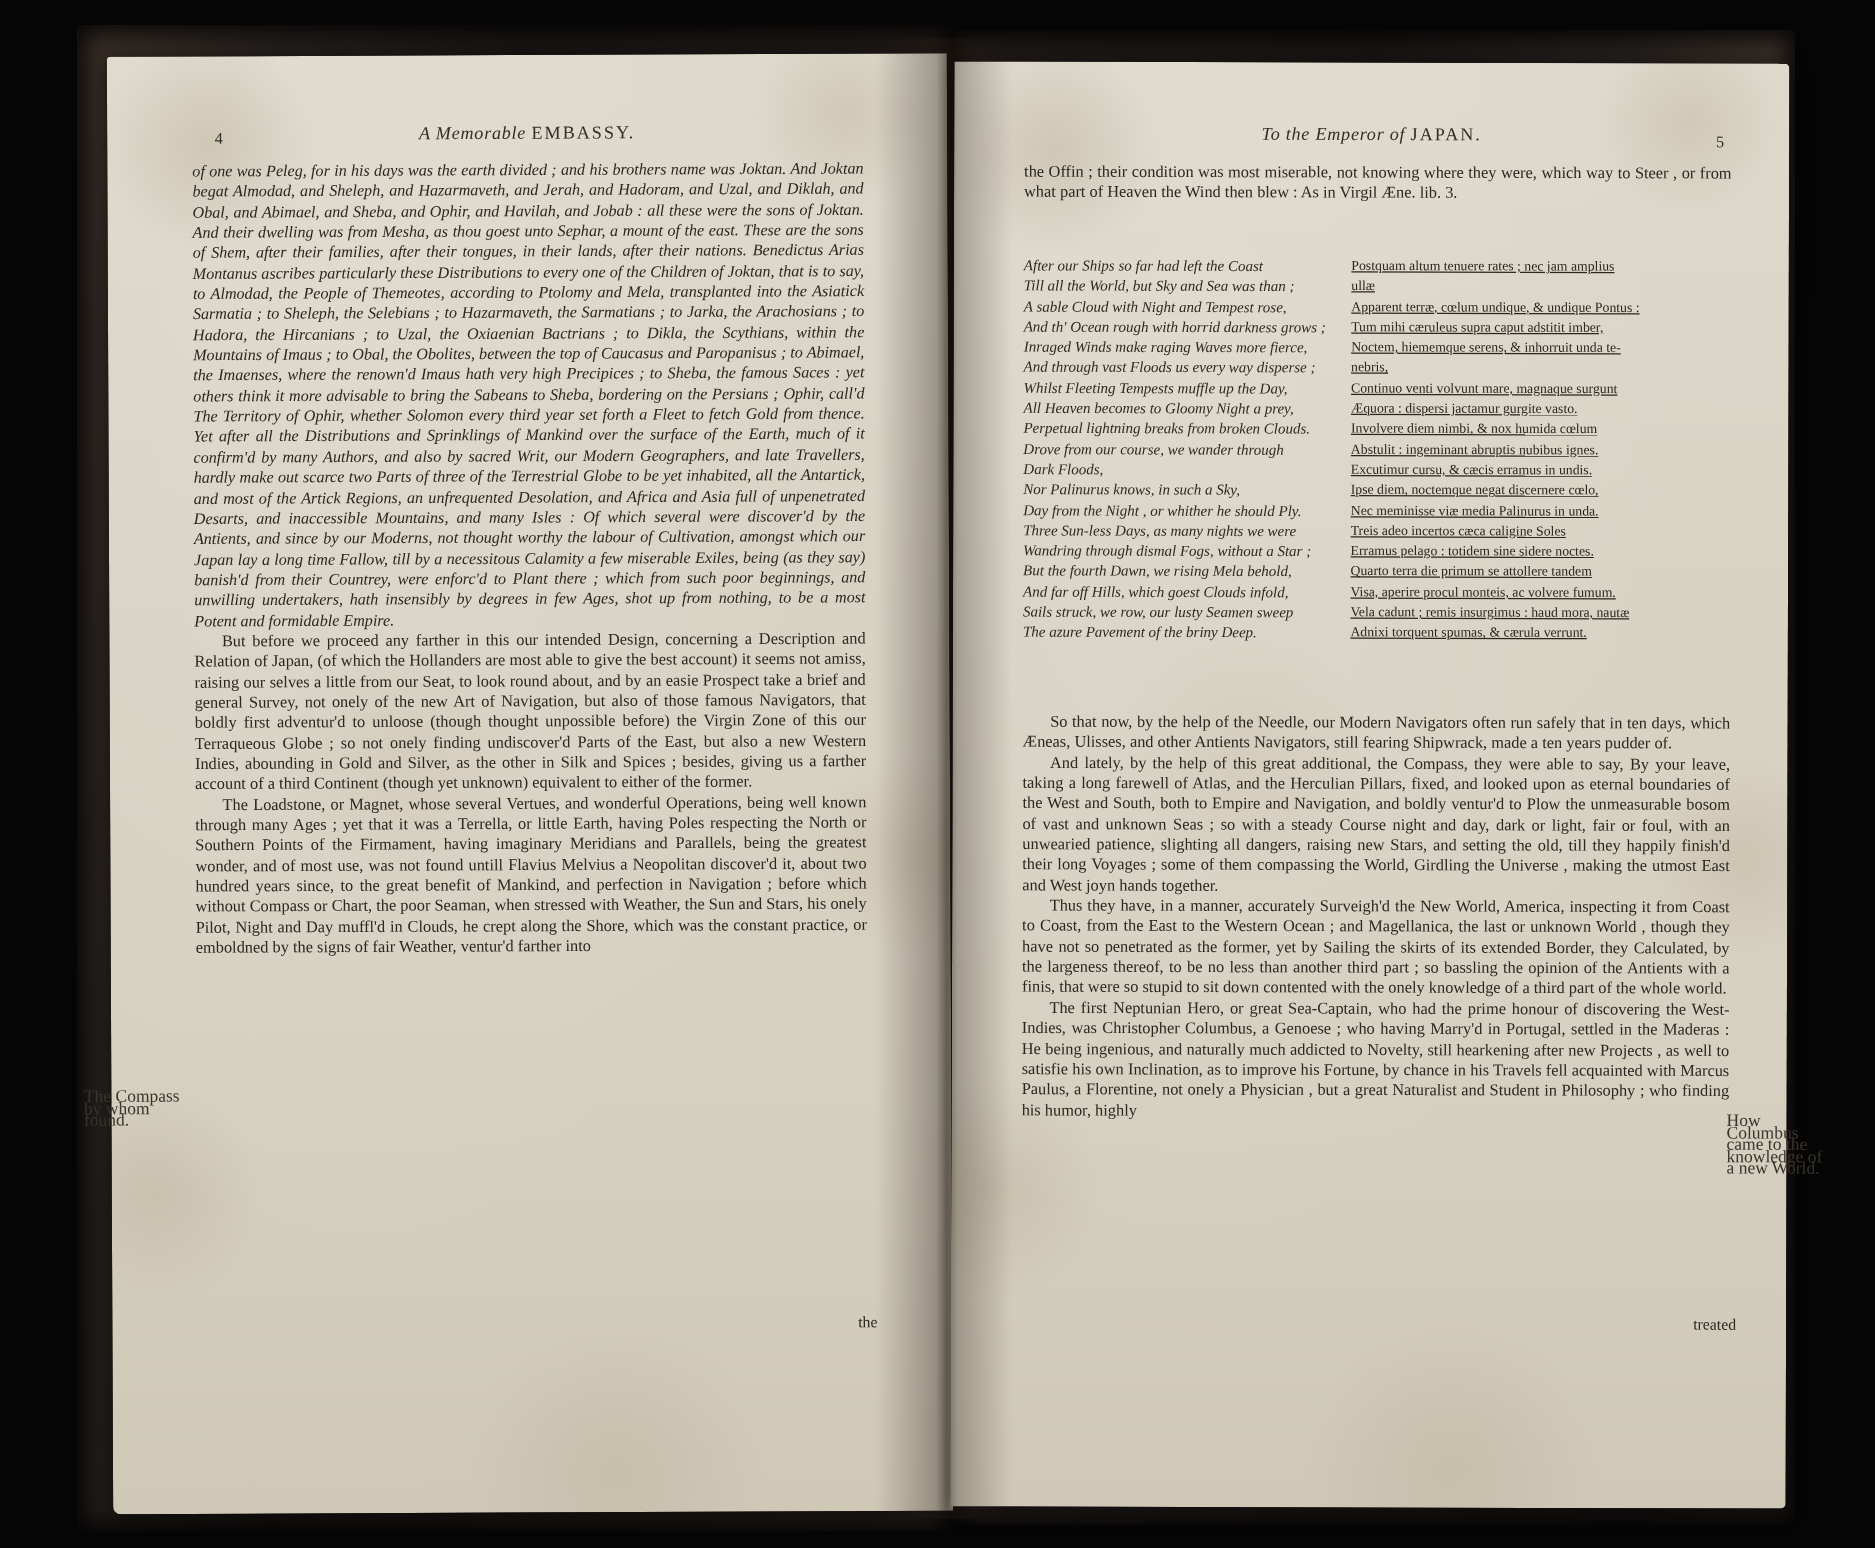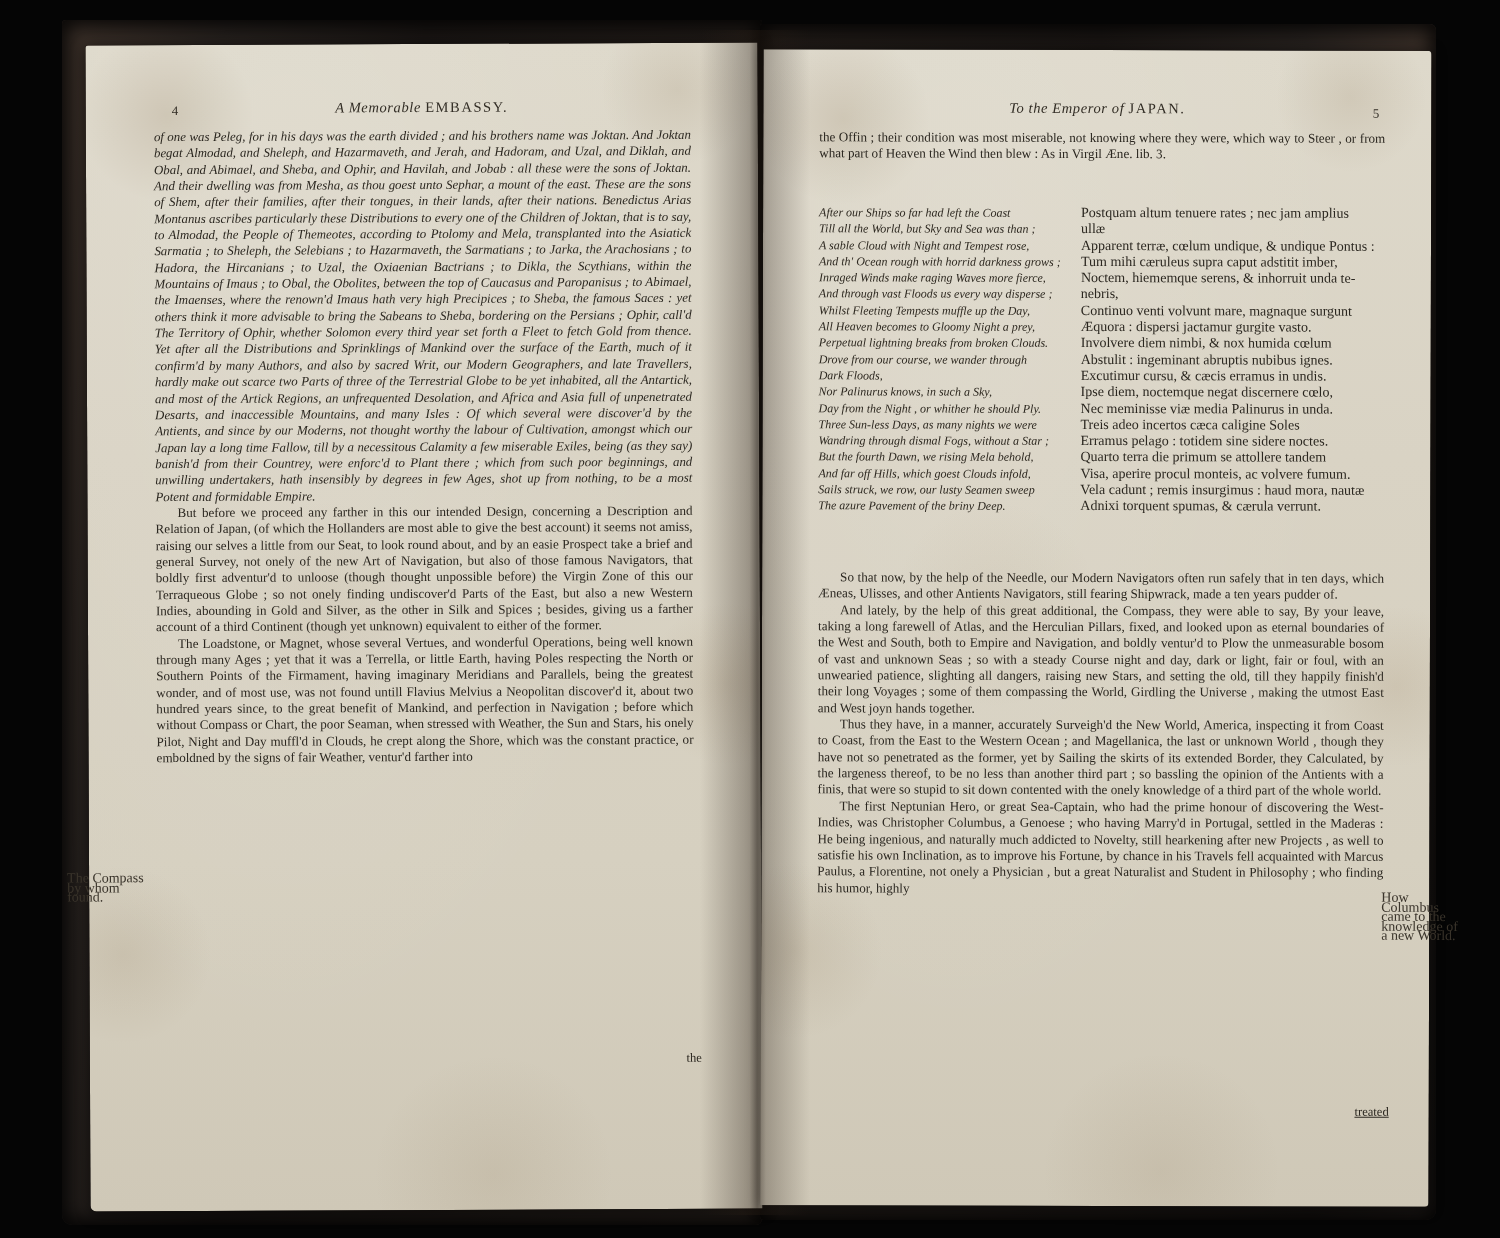--- a/index.html
+++ b/index.html
@@ -132,23 +132,24 @@
   }
   .verse-col-en {
     width: 236px;
     font-style: italic;
     font-size: 12px;
     line-height: 16.3px;
     color: #2e2921;
   }
   .verse-col-la {
     width: 318px;
-    font-size: 14px;
+    font-size: 11px;
     line-height: 16.3px;
     color: #2b2720;
+    text-decoration: underline;
   }
   .verse-line { white-space: nowrap; }
   .verse-col-la .verse-line { white-space: normal; }
 
   .catchword {
     position: absolute;
     right: 0;
     font-size: 12.6px;
     color: #2b2720;
   }
@@ -239,17 +240,17 @@
 
     <div class="text-block" style="left:56px; top:520px; width:566px;">
       <p class="para">So that now, by the help of the Needle, our Modern Navigators often run safely that in ten days, which Æneas, Ulisses, and other Antients Navigators, still fearing Shipwrack, made a ten years pudder of.</p>
       <p class="para">And lately, by the help of this great additional, the Compass, they were able to say, By your leave, taking a long farewell of Atlas, and the Herculian Pillars, fixed, and looked upon as eternal boundaries of the West and South, both to Empire and Navigation, and boldly ventur'd to Plow the unmeasurable bosom of vast and unknown Seas ; so with a steady Course night and day, dark or light, fair or foul, with an unwearied patience, slighting all dangers, raising new Stars, and setting the old, till they happily finish'd their long Voyages ; some of them compassing the World, Girdling the Universe , making the utmost East and West joyn hands together.</p>
       <p class="para">Thus they have, in a manner, accurately Surveigh'd the New World, America, inspecting it from Coast to Coast, from the East to the Western Ocean ; and Magellanica, the last or unknown World , though they have not so penetrated as the former, yet by Sailing the skirts of its extended Border, they Calculated, by the largeness thereof, to be no less than another third part ; so bassling the opinion of the Antients with a finis, that were so stupid to sit down contented with the onely knowledge of a third part of the whole world.</p>
       <p class="para">The first Neptunian Hero, or great Sea-Captain, who had the prime honour of discovering the West-Indies, was Christopher Columbus, a Genoese ; who having Marry'd in Portugal, settled in the Maderas : He being ingenious, and naturally much addicted to Novelty, still hearkening after new Projects , as well to satisfie his own Inclination, as to improve his Fortune, by chance in his Travels fell acquainted with Marcus Paulus, a Florentine, not onely a Physician , but a great Naturalist and Student in Philosophy ; who finding his humor, highly</p>
     </div>
 
     <div class="marginal" style="right:-38px; top:842px;">How Columbus came to the knowledge of a new World.</div>
 
-    <div class="catchword" style="top:1054px; right:40px;text-decoration:underline;">treated</div>
+    <div class="catchword" style="top:1002px; right:40px;">treated</div>
   </div>
 
   <div id="gutter"></div>
 </div>
 
 </body></html>

